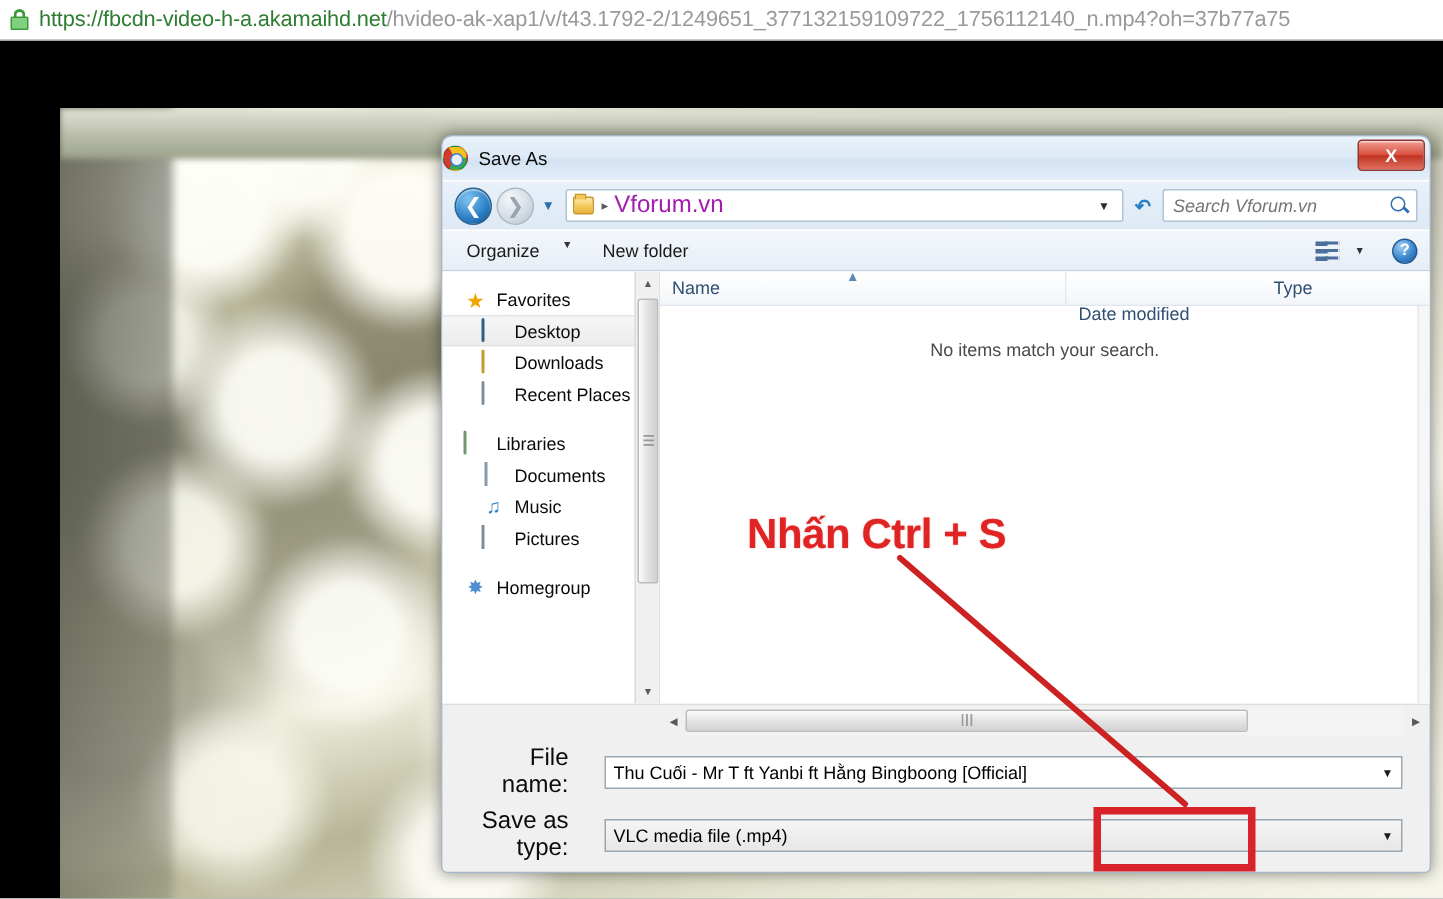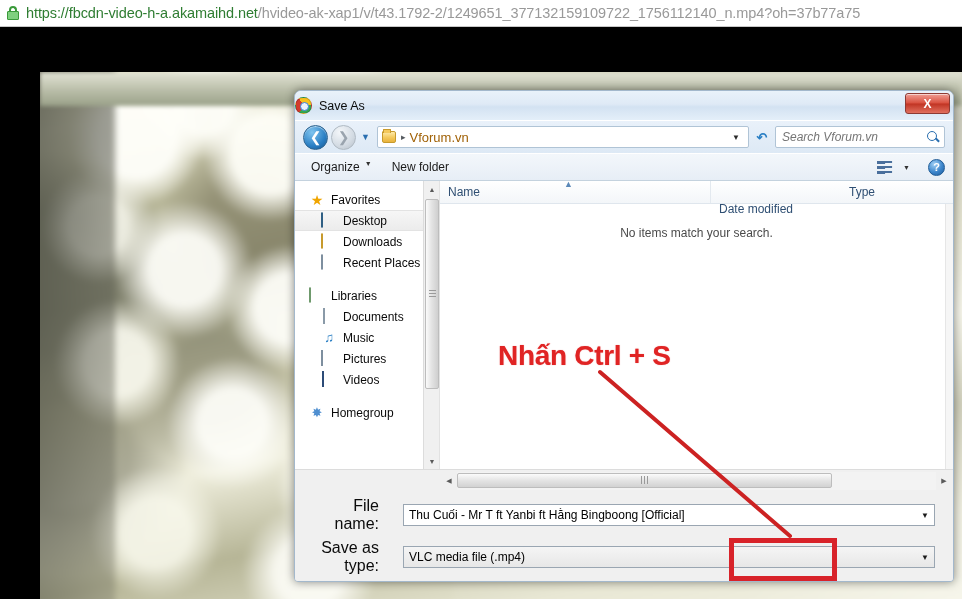--- a/index.html
+++ b/index.html
@@ -216,21 +216,21 @@
     flex: 0 0 auto;
     margin-right: 2px;
   }
   .folder-ico::before {
     content: ""; position: absolute;
     left: 0; top: -3px; width: 6px; height: 3px;
     background: #f4c95c; border: 1px solid #c79a2c; border-bottom: none;
     border-radius: 1px 1px 0 0;
   }
   .crumb-sep { font-size: 9px; color: #54595e; margin: 0 4px 0 3px; }
-  .crumb-text { font-size: 13px; color: #a16207; }
+  .crumb-text { font-size: 16px; color: #a21caf; }
   .addr-caret {
     margin-left: auto; font-size: 8px; color: #2b2b2b; padding: 0 4px;
     cursor: pointer;
   }
   .refresh-btn {
     width: 20px; height: 22px;
     display: flex; align-items: center; justify-content: center;
     color: #2a7fc4; font-size: 13px; font-weight: bold;
     flex: 0 0 auto; cursor: pointer;
   }
@@ -273,21 +273,21 @@
     height: 28px;
     background: linear-gradient(180deg, #f3f7fb 0%, #e7eef6 100%);
     border-top: 1px solid #ffffff;
     border-bottom: 1px solid #c4d2de;
     display: flex; align-items: center;
     padding: 0 8px;
   }
   .cmd-item {
     font-size: 12px; color: #1a1a1a;
     padding: 2px 8px; margin-right: 4px;
-    display: flex; align-items: flex-start; gap: 5px;
+    display: flex; align-items: flex-start; gap: 15px;
     cursor: pointer;
   }
   .cmd-item .caret { font-size: 7px; color: #333; }
   .cmdbar .spacer { flex: 1 1 auto; }
   .view-ico {
     width: 16px; height: 14px; position: relative; cursor: pointer;
   }
   .view-ico .col { position: absolute; background: #4a6f9c; }
   .help-ico {
     width: 17px; height: 17px; border-radius: 50%;
@@ -681,24 +681,20 @@
           <span class="tico"><span class="ico-doc"></span></span>
           <span>Documents</span>
         </div>
         <div class="tree-row child">
           <span class="tico ico-music">♫</span>
           <span>Music</span>
         </div>
         <div class="tree-row child">
           <span class="tico"><span class="ico-pic"></span></span>
           <span>Pictures</span>
-        </div>
-        <div class="tree-row child">
-          <span class="tico"><span class="ico-vid"></span></span>
-          <span>Videos</span>
         </div>
 
         <div class="tree-gap"></div>
 
         <div class="tree-row">
           <span class="tico ico-home">✸</span>
           <span>Homegroup</span>
         </div>
 
         <div class="tree-sb">

